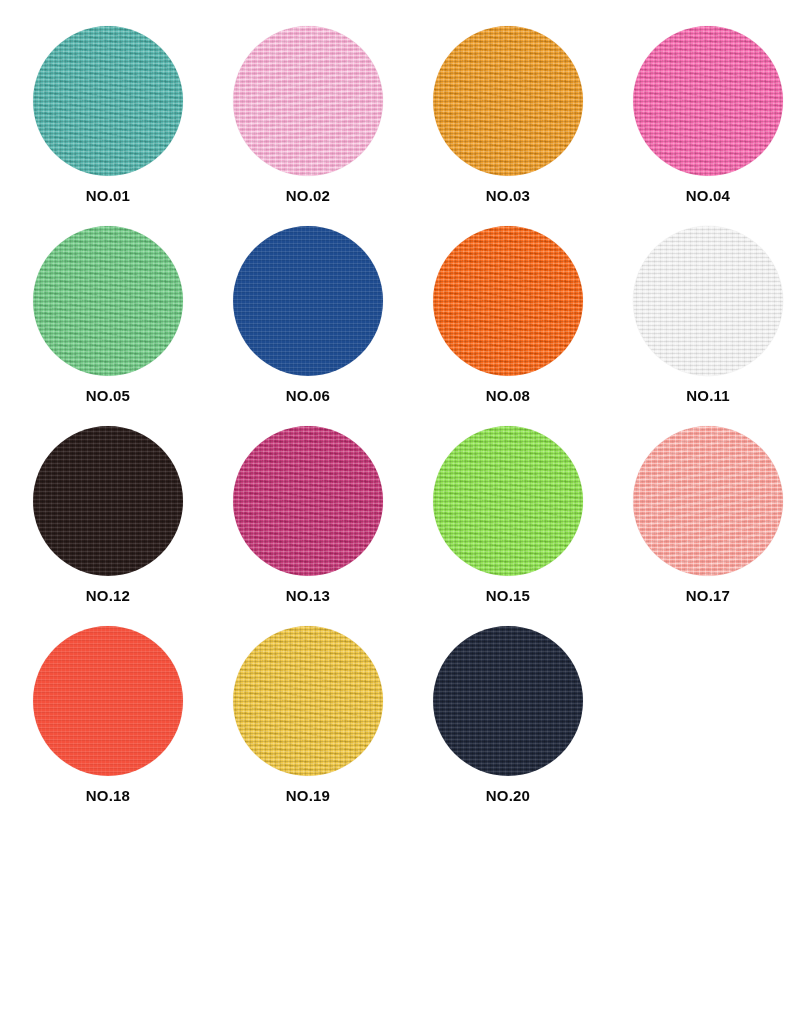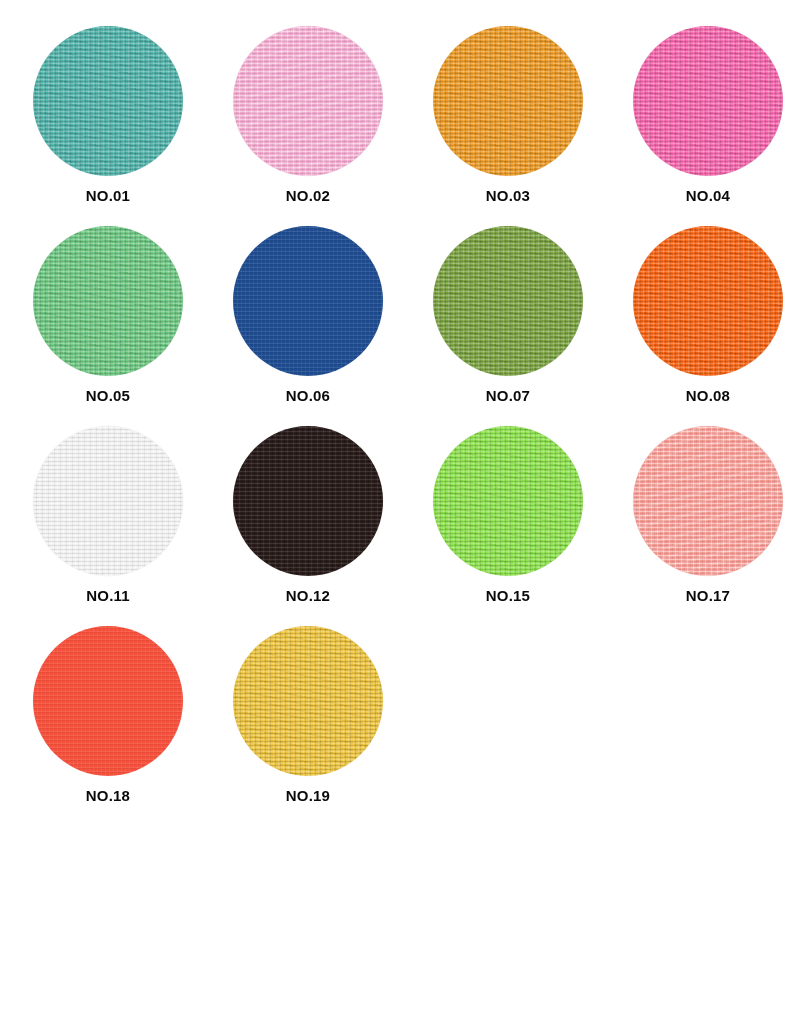--- a/index.html
+++ b/index.html
@@ -223,44 +223,44 @@
         </div>
         <div class="swatch-label">NO.05</div>
       </div>
       <div class="swatch-cell">
         <div class="swatch-disc smooth" style="background-color: rgb(30, 75, 143);">
           <div class="tex"></div>
         </div>
         <div class="swatch-label">NO.06</div>
       </div>
       <div class="swatch-cell">
-        <div class="swatch-disc" style="background-color: rgb(121, 162, 62);">
-          <div class="tex"></div>
-        </div>
-        <div class="swatch-label">NO.07</div>
-      </div>
-      <div class="swatch-cell">
         <div class="swatch-disc" style="background-color: rgb(250, 99, 16);">
           <div class="tex"></div>
         </div>
         <div class="swatch-label">NO.08</div>
       </div>
       <div class="swatch-cell">
         <div class="swatch-disc heather" style="background-color: rgb(240, 240, 240);">
           <div class="tex"></div>
         </div>
         <div class="swatch-label">NO.11</div>
       </div>
       <div class="swatch-cell">
         <div class="swatch-disc dark" style="background-color: rgb(43, 30, 28);">
           <div class="tex"></div>
         </div>
         <div class="swatch-label">NO.12</div>
       </div>
       <div class="swatch-cell">
+        <div class="swatch-disc" style="background-color: rgb(197, 50, 116);">
+          <div class="tex"></div>
+        </div>
+        <div class="swatch-label">NO.13</div>
+      </div>
+      <div class="swatch-cell">
         <div class="swatch-disc" style="background-color: rgb(140, 227, 74);">
           <div class="tex"></div>
         </div>
         <div class="swatch-label">NO.15</div>
       </div>
       <div class="swatch-cell">
         <div class="swatch-disc heather" style="background-color: rgb(247, 156, 149);">
           <div class="tex"></div>
         </div>
         <div class="swatch-label">NO.17</div>
@@ -269,15 +269,21 @@
         <div class="swatch-disc smooth" style="background-color: rgb(244, 80, 60);">
           <div class="tex"></div>
         </div>
         <div class="swatch-label">NO.18</div>
       </div>
       <div class="swatch-cell">
         <div class="swatch-disc" style="background-color: rgb(239, 197, 61);">
           <div class="tex"></div>
         </div>
         <div class="swatch-label">NO.19</div>
+      </div>
+      <div class="swatch-cell">
+        <div class="swatch-disc dark" style="background-color: rgb(35, 43, 62);">
+          <div class="tex"></div>
+        </div>
+        <div class="swatch-label">NO.20</div>
       </div>
     </div>
 </div>
 
 </body></html>

